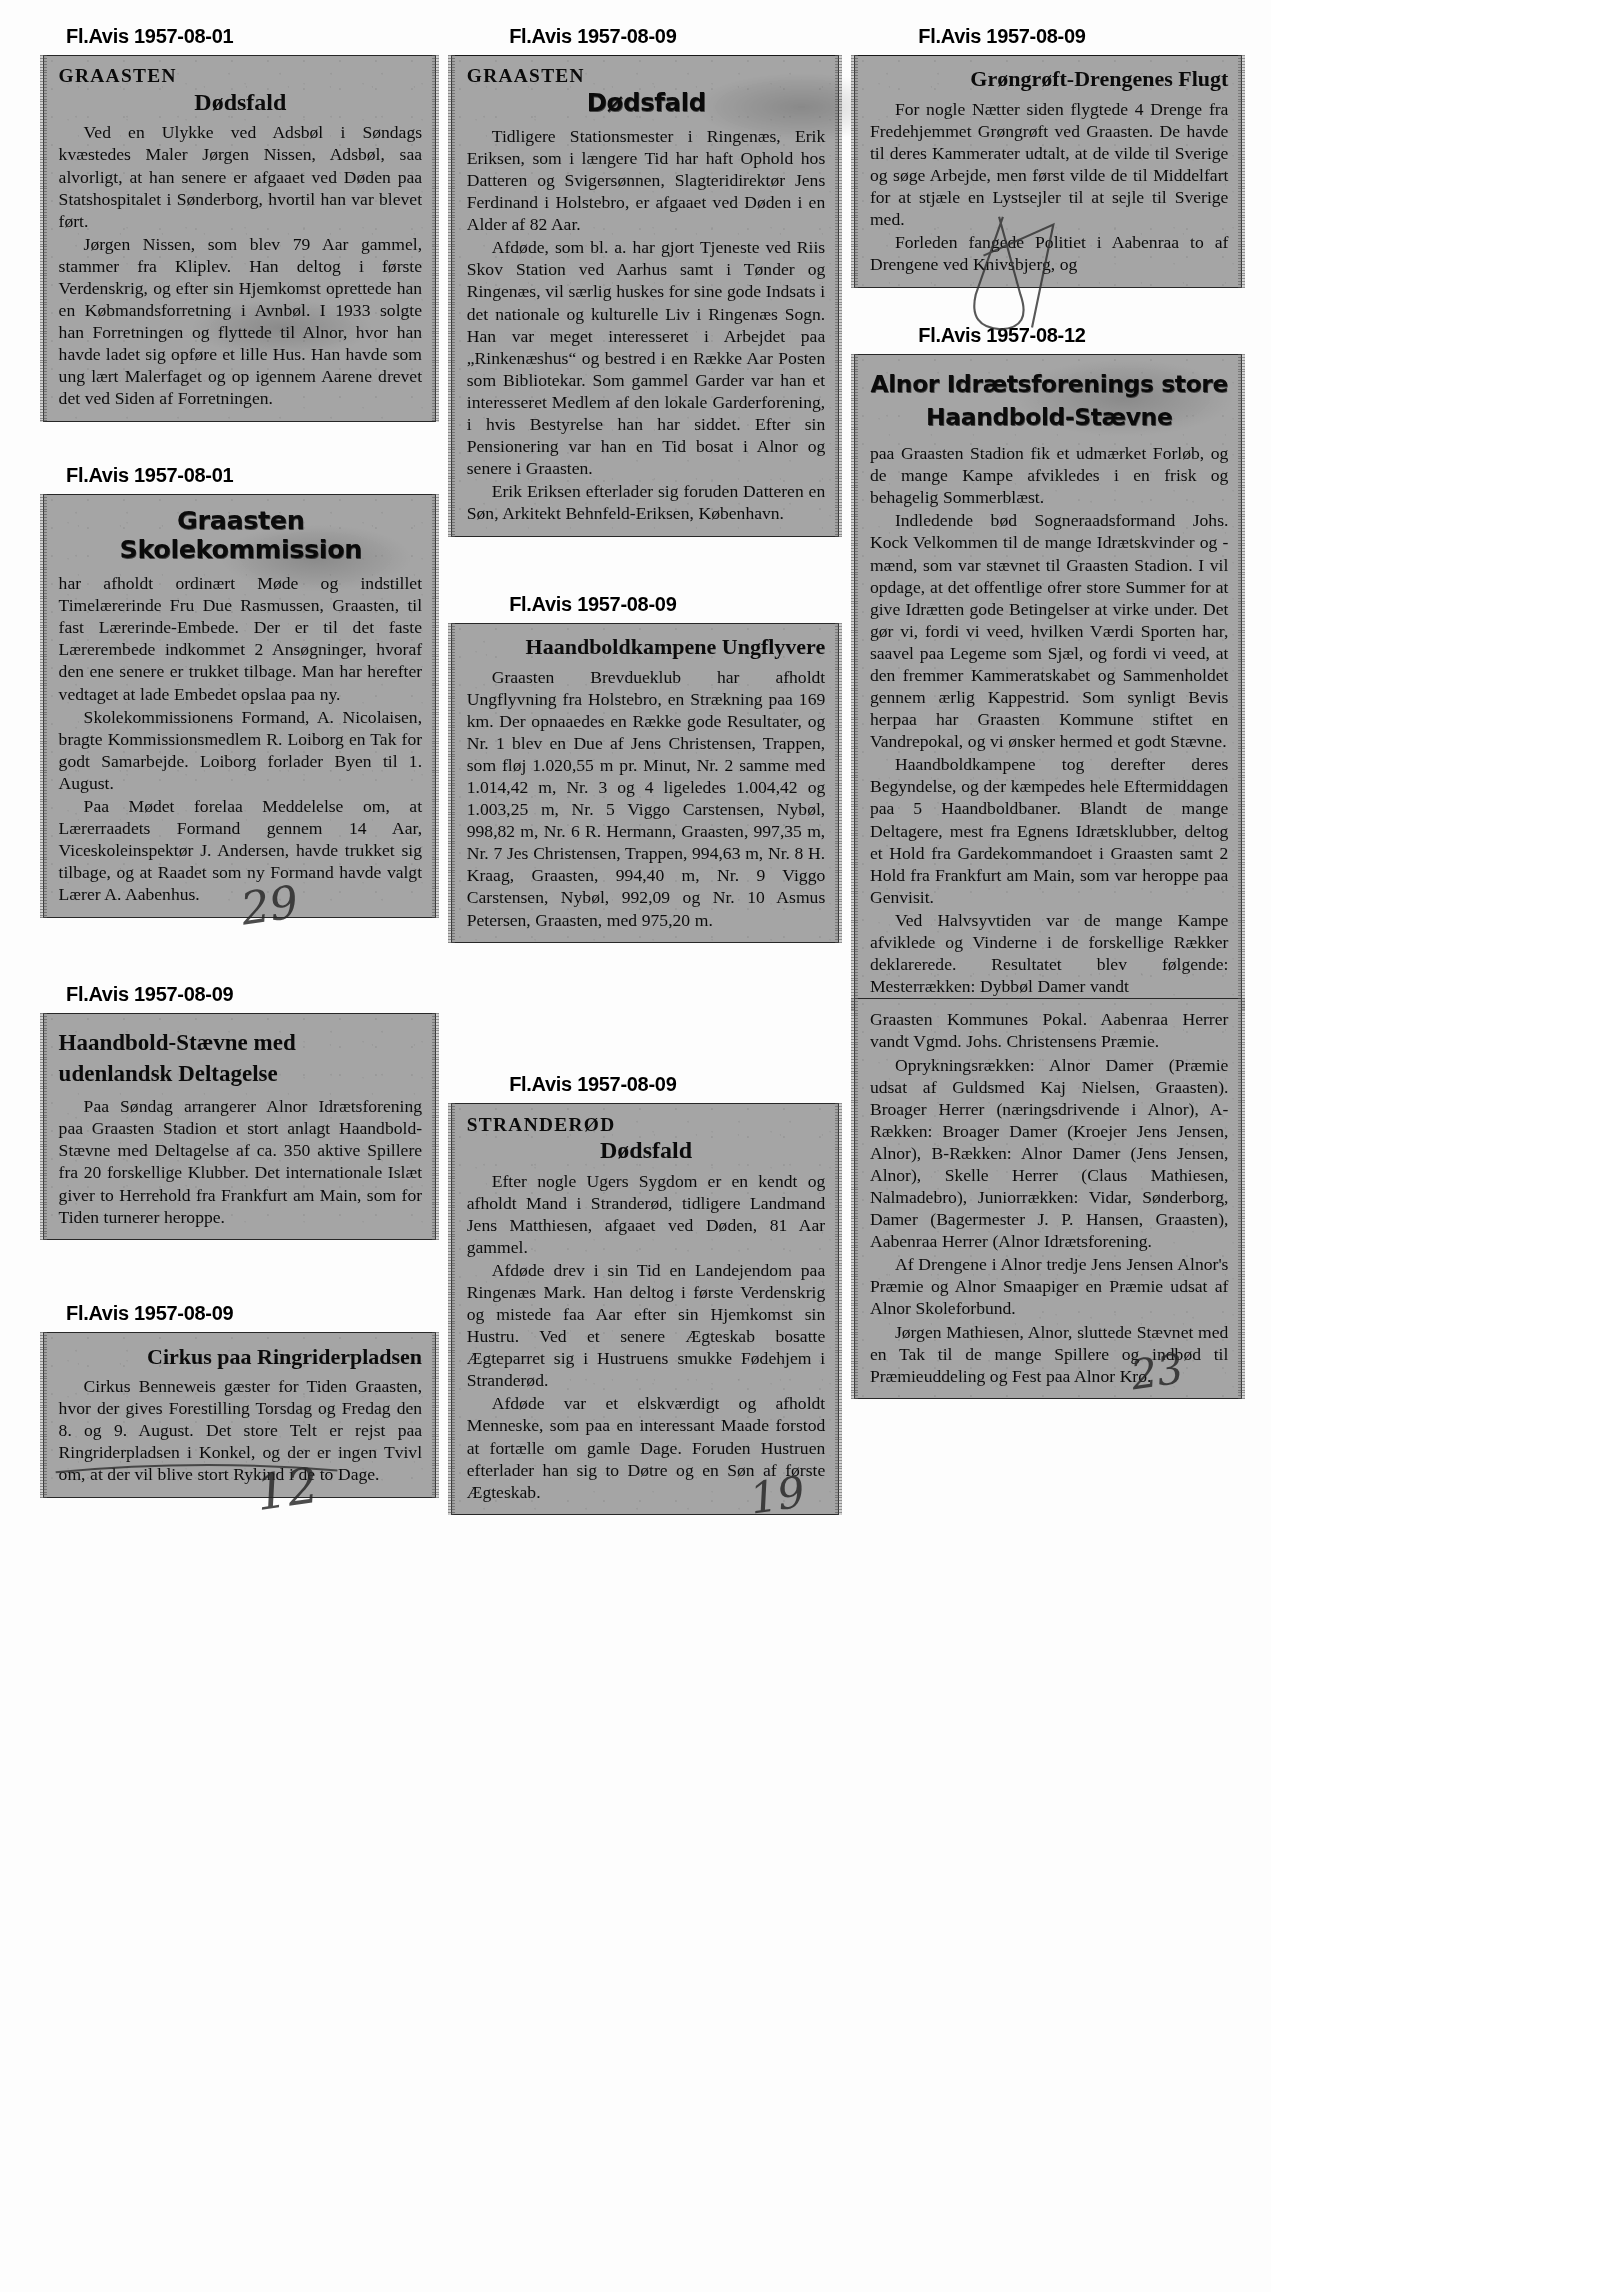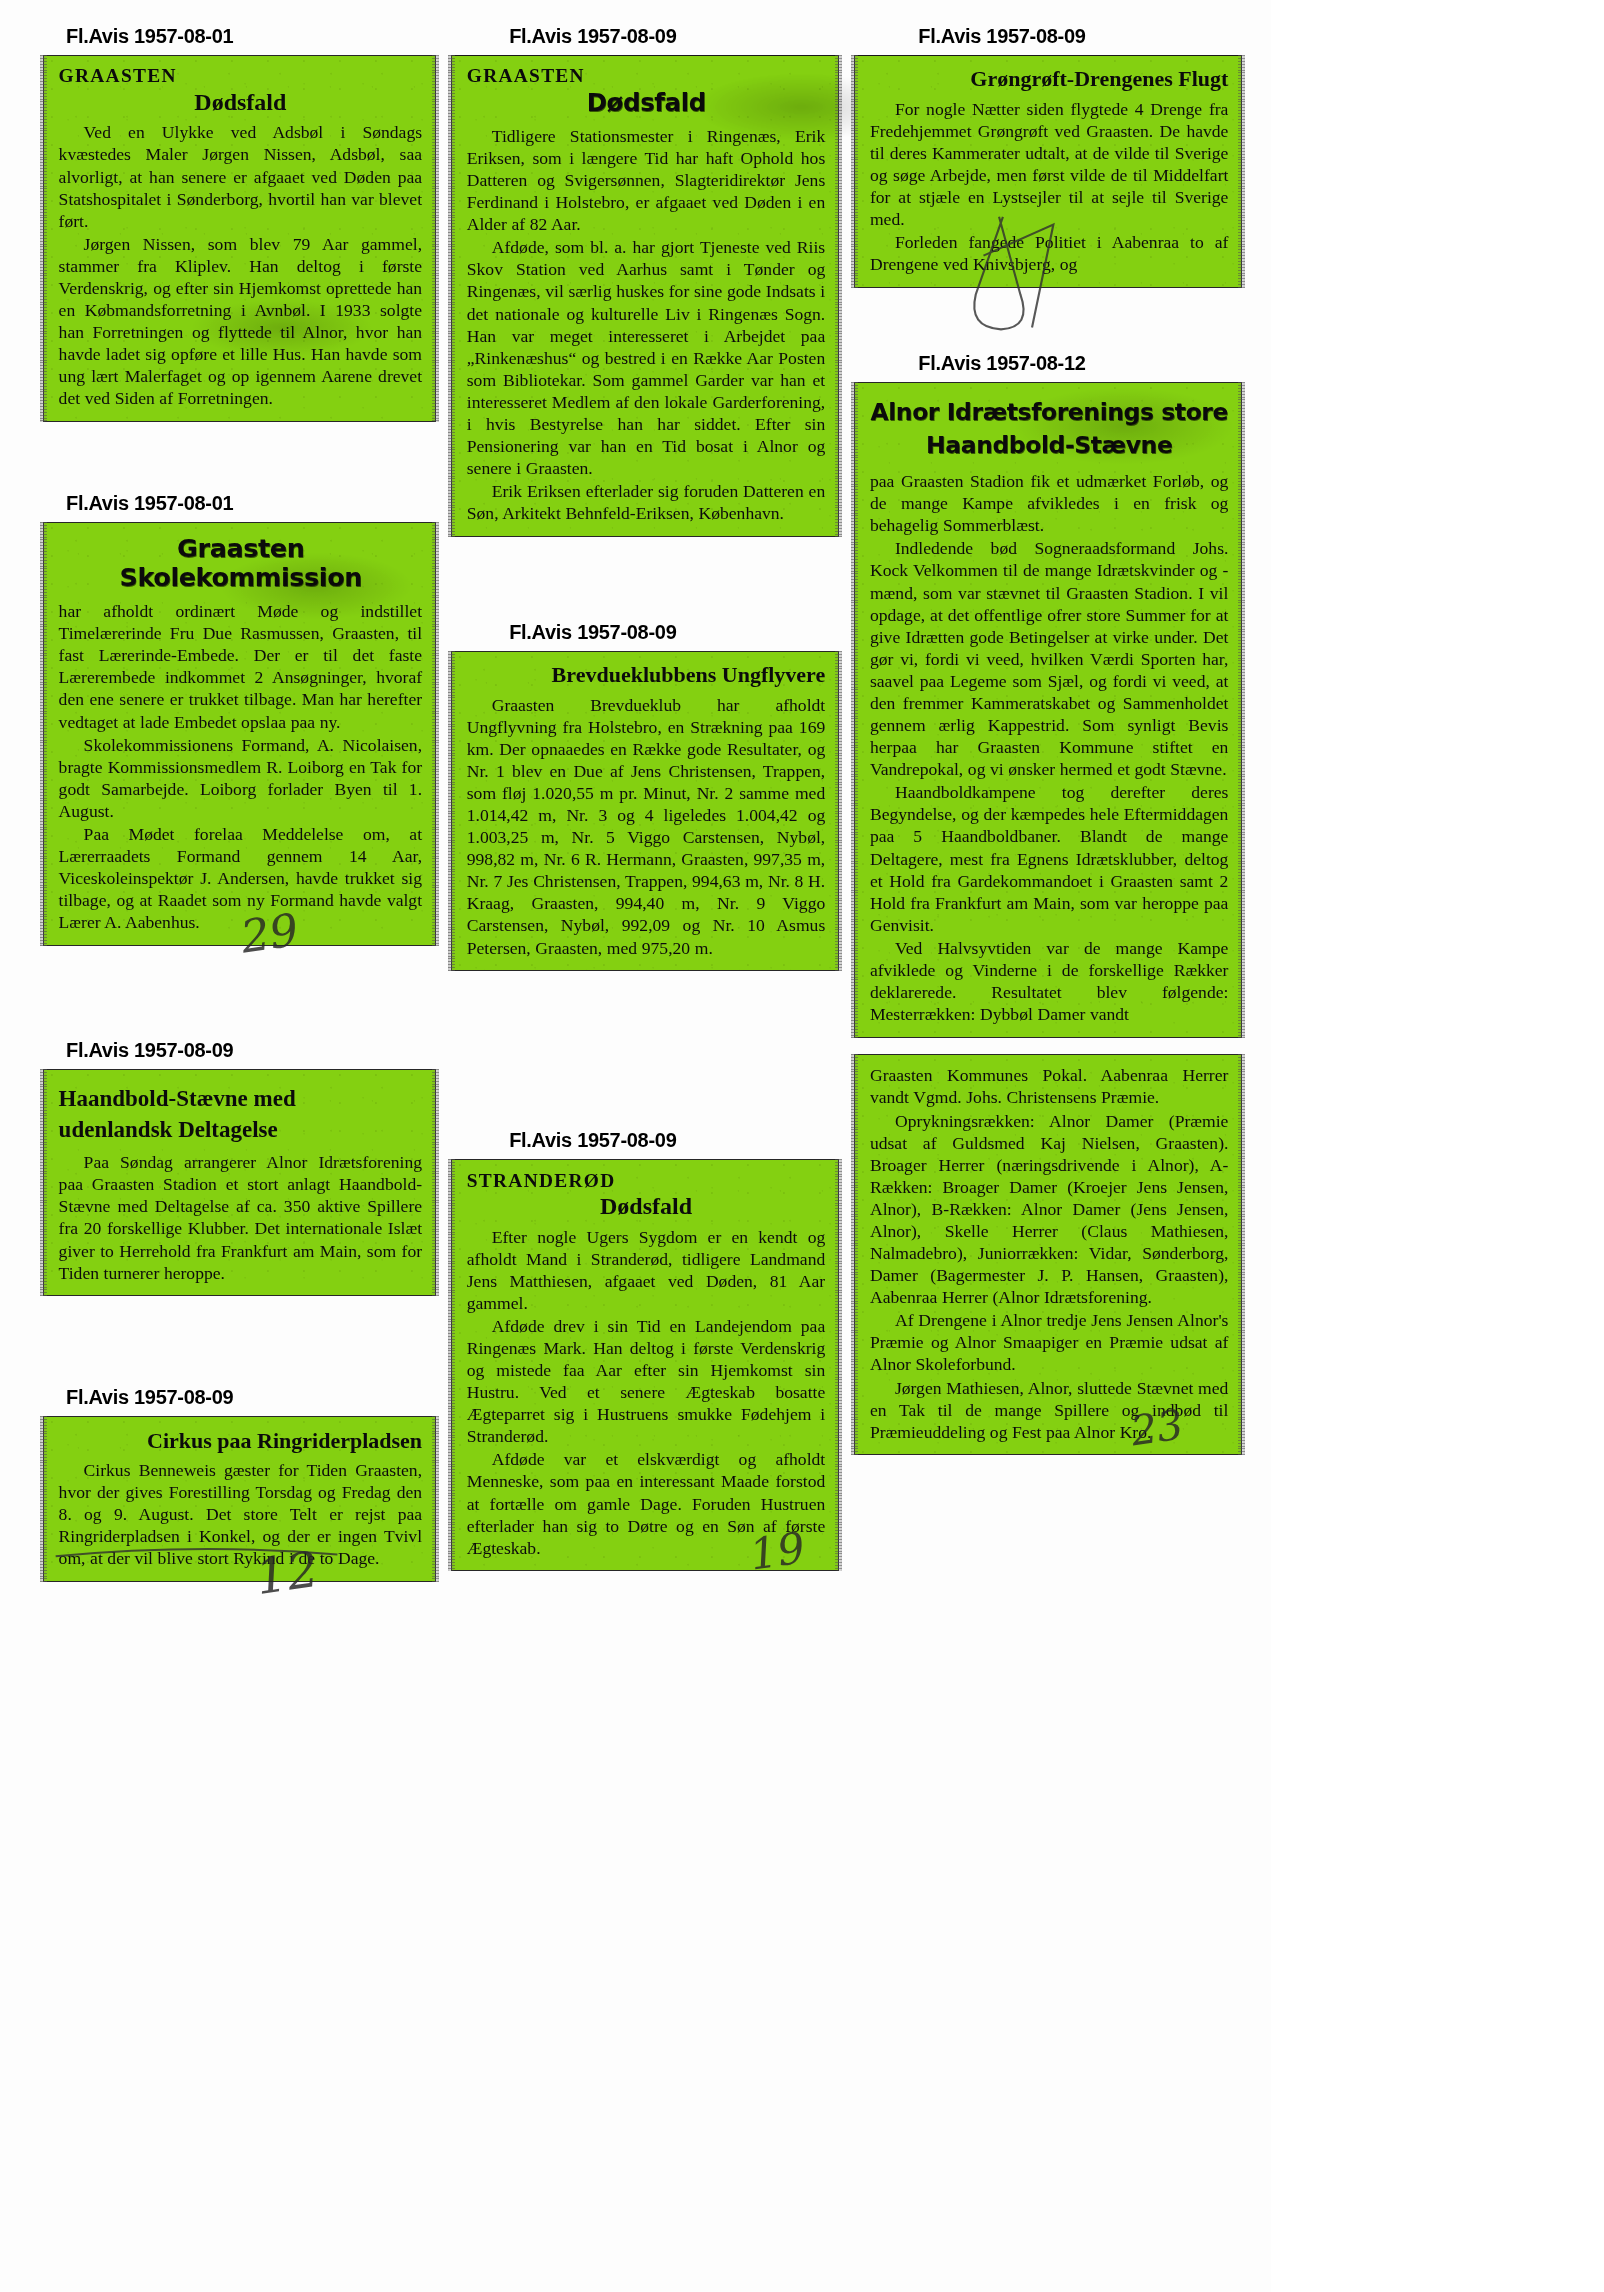--- a/index.html
+++ b/index.html
@@ -41,24 +41,24 @@
     color:#000;
     margin:0 0 6.8px 23px;
     white-space:nowrap;
   }
   .stamp.c2{margin-left:58px;}
   .stamp.c3{margin-left:64px;}
 
   
   .clip{
     position:relative;
-    background:#84cc16;
+    background:#a3a3a3;
     border:1px solid #2b2b2b;
     padding:9.7px 12.6px 11.6px 14.6px;
-    margin-bottom:43px;
+    margin-bottom:15px;
     box-sizing:border-box;
     filter:contrast(1.05);
   }
   .clip::before{
     content:"";
     position:absolute;
     left:-3.9px;top:-1px;bottom:-1px;width:6.8px;
     background:
       repeating-linear-gradient(to bottom,
         rgba(80,80,80,.55) 0px, rgba(80,80,80,.55) 1px,
@@ -237,21 +237,21 @@
           <p class="body">Afdøde, som bl. a. har gjort Tjeneste ved Riis Skov Station ved Aarhus samt i Tønder og Ringenæs, vil særlig huskes for sine gode Indsats i det nationale og kulturelle Liv i Ringenæs Sogn. Han var meget interesseret i Arbejdet paa „Rinkenæshus“ og bestred i en Række Aar Posten som Bibliotekar. Som gammel Garder var han et interesseret Medlem af den lokale Garderforening, i hvis Bestyrelse han har siddet. Efter sin Pensionering var han en Tid bosat i Alnor og senere i Graasten.</p>
           <p class="body">Erik Eriksen efterlader sig foruden Datteren en Søn, Arkitekt Behnfeld-Eriksen, København.</p>
           <div class="smudge" style="left:243px;top:17.5px;width:213px;height:68px;"></div>
         </div>
       </div>
 
       <div style="margin-top:41px;">
         <div class="stamp c2">Fl.Avis 1957-08-09</div>
         <div class="clip">
           <div class="speck"></div>
-          <div class="head-serif sm">Brevdueklubbens Ungflyvere</div>
+          <div class="head-serif sm">Haandboldkampene Ungflyvere</div>
           <p class="body">Graasten Brevdueklub har afholdt Ungflyvning fra Holstebro, en Strækning paa 169 km. Der opnaaedes en Række gode Resultater, og Nr. 1 blev en Due af Jens Christensen, Trappen, som fløj 1.020,55 m pr. Minut, Nr. 2 samme med 1.014,42 m, Nr. 3 og 4 ligeledes 1.004,42 og 1.003,25 m, Nr. 5 Viggo Carstensen, Nybøl, 998,82 m, Nr. 6 R. Hermann, Graasten, 997,35 m, Nr. 7 Jes Christensen, Trappen, 994,63 m, Nr. 8 H. Kraag, Graasten, 994,40 m, Nr. 9 Viggo Carstensen, Nybøl, 992,09 og Nr. 10 Asmus Petersen, Graasten, med 975,20 m.</p>
         </div>
       </div>
 
       <div style="margin-top:115px;">
         <div class="stamp c2">Fl.Avis 1957-08-09</div>
         <div class="clip">
           <div class="speck"></div>
           <div class="place">STRANDERØD</div>
           <div class="head-serif">Dødsfald</div>

